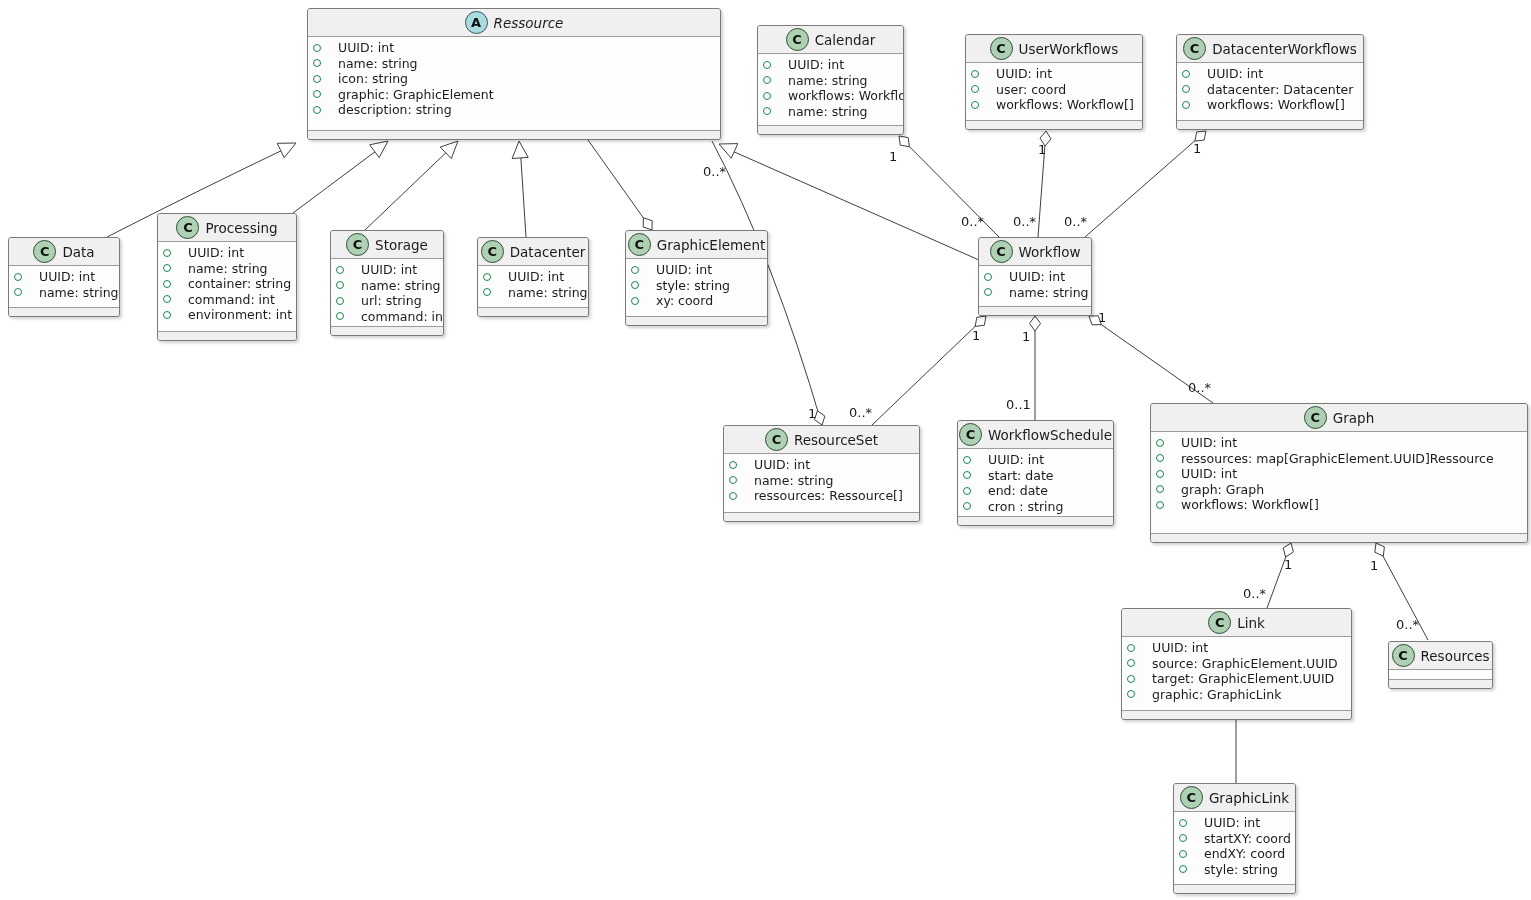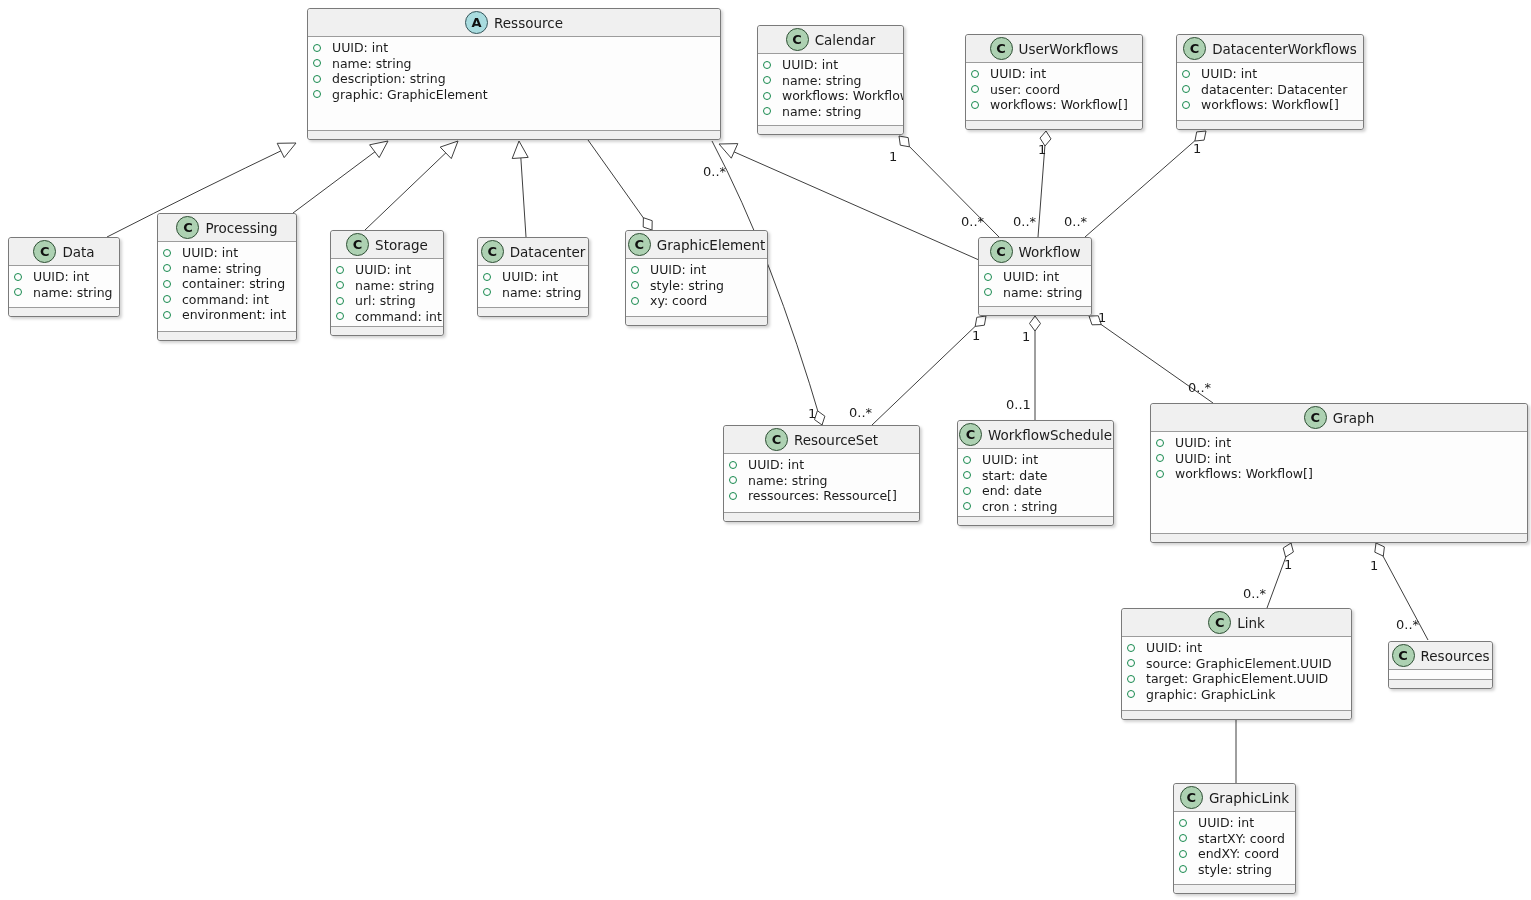--- a/index.html
+++ b/index.html
@@ -18,23 +18,23 @@
     background:var(--header-fill,#f0f0f0);border-bottom:1px solid #9c9c9c;
     min-height:25px;padding:1px 6px;border-radius:3px 3px 0 0;flex:0 0 auto;
   }
   .ccircle{
     flex:0 0 auto;width:21px;height:21px;border-radius:50%;
     background:var(--circle-fill,#ADD1B2);border:1px solid #2f4f35;
     font-weight:bold;font-size:13px;line-height:21px;text-align:center;color:#101010;
   }
   .uml-class.abstract .ccircle{background:var(--abstract-circle-fill,#A9DCDF);border-color:#35555a;}
   .class-title{font-size:13.5px;white-space:nowrap;}
-  .uml-class.abstract .class-title{}
+  .uml-class.abstract .class-title{font-style:italic;}
   .class-attrs{flex:1 1 auto;padding:3px 5px;overflow:hidden;}
-  .attr-row{display:flex;align-items:center;gap:11px;line-height:15.5px;white-space:nowrap;}
+  .attr-row{display:flex;align-items:center;gap:17px;line-height:15.5px;white-space:nowrap;}
   .bullet{
     flex:0 0 auto;width:6px;height:6px;border-radius:50%;
     border:1.5px solid var(--bullet-green,#17894e);background:transparent;
   }
   .attr-text{font-size:12.5px;}
   .class-footer{
     flex:0 0 auto;height:8px;background:var(--header-fill,#f0f0f0);
     border-top:1px solid #9c9c9c;border-radius:0 0 3px 3px;
   }
   .edge-path{fill:none;stroke:var(--line,#3f3f3f);stroke-width:1;}
@@ -106,26 +106,30 @@
           <div class="attr-row">
             <span class="bullet"></span>
             <span class="attr-text">UUID: int</span>
           </div>
           <div class="attr-row">
             <span class="bullet"></span>
             <span class="attr-text">name: string</span>
           </div>
           <div class="attr-row">
             <span class="bullet"></span>
+            <span class="attr-text">icon: string</span>
+          </div>
+          <div class="attr-row">
+            <span class="bullet"></span>
+            <span class="attr-text">graphic: GraphicElement</span>
+          </div>
+          <div class="attr-row">
+            <span class="bullet"></span>
             <span class="attr-text">description: string</span>
           </div>
-          <div class="attr-row">
-            <span class="bullet"></span>
-            <span class="attr-text">graphic: GraphicElement</span>
-          </div>
         </div>
         <div class="class-footer"></div>
       </div>
       <div class="uml-class" style="left: 757px; top: 25px; width: 147px; height: 110px;">
         <div class="class-header">
           <span class="ccircle">C</span>
           <span class="class-title">Calendar</span>
         </div>
         <div class="class-attrs">
           <div class="attr-row">
@@ -366,21 +370,29 @@
           <span class="ccircle">C</span>
           <span class="class-title">Graph</span>
         </div>
         <div class="class-attrs">
           <div class="attr-row">
             <span class="bullet"></span>
             <span class="attr-text">UUID: int</span>
           </div>
           <div class="attr-row">
             <span class="bullet"></span>
-            <span class="attr-text">UUID: int</span>
+            <span class="attr-text">ressources: map[GraphicElement.UUID]Ressource</span>
+          </div>
+          <div class="attr-row">
+            <span class="bullet"></span>
+            <span class="attr-text">UUID: int</span>
+          </div>
+          <div class="attr-row">
+            <span class="bullet"></span>
+            <span class="attr-text">graph: Graph</span>
           </div>
           <div class="attr-row">
             <span class="bullet"></span>
             <span class="attr-text">workflows: Workflow[]</span>
           </div>
         </div>
         <div class="class-footer"></div>
       </div>
       <div class="uml-class" style="left: 1121px; top: 608px; width: 231px; height: 112px;">
         <div class="class-header">

